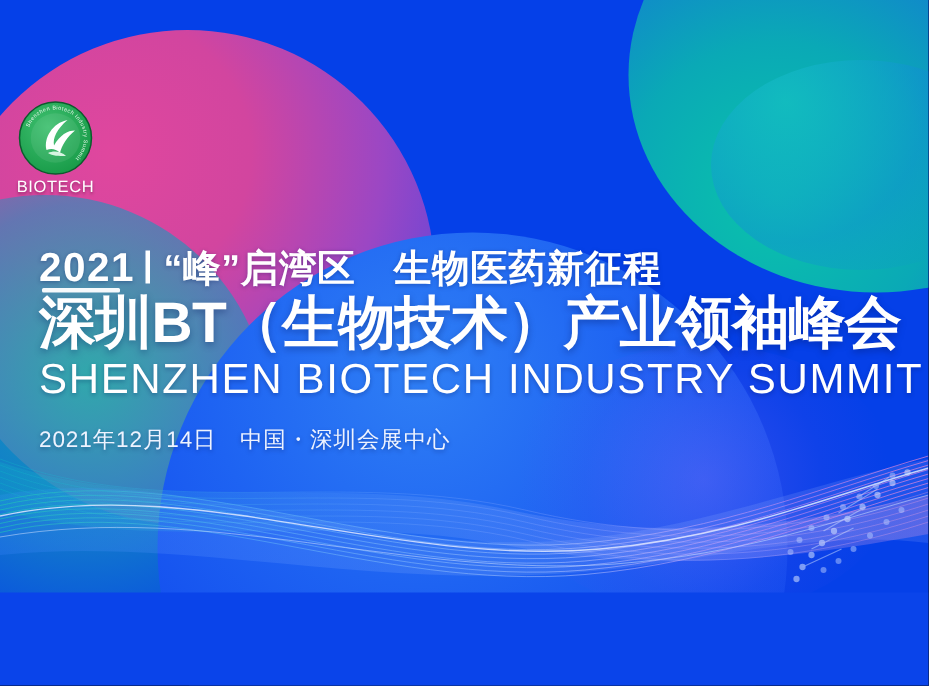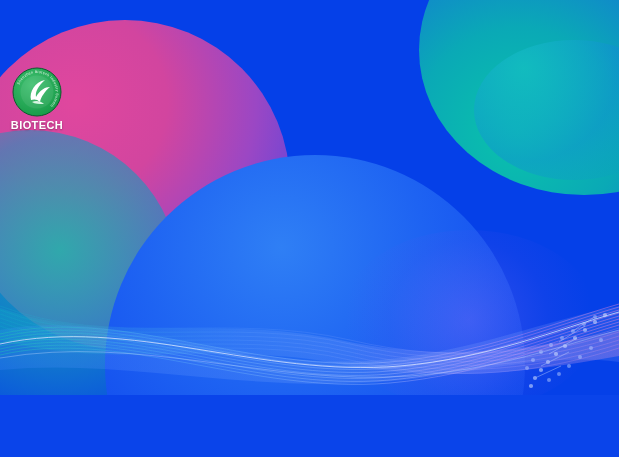--- a/index.html
+++ b/index.html
@@ -138,21 +138,21 @@
   .logo-emblem {
     width: 52px;
     height: 52px;
     margin: 0 auto;
     position: relative;
   }
   .logo-emblem svg { display: block; }
   .logo-word {
     margin-top: 1px;
     font-size: 11px;
-    font-weight: bold;
+    font-weight: normal;
     letter-spacing: 0.4px;
     color: #ffffff;
     text-shadow: 0 1px 2px rgba(0,0,0,0.35);
   }
 
   
   .text-block {
     position: absolute;
     left: 26px;
     top: 163px;
@@ -359,14 +359,29 @@
         <text font-size="3.6" fill="#e9f7ec" font-family="'Liberation Sans',sans-serif" letter-spacing="0.35">
           <textPath href="#ringpath" startOffset="6%">Shenzhen Biotech Industry Summit</textPath>
         </text>
         <path d="M20,34 C18,26 24,16 34,14 C27,20 24,26 25,31 C29,24 34,21 39,21 C34,25 30,31 29,36 C26,33 23,33 20,34 Z" fill="#ffffff"></path>
         <path d="M21,36 C25,34 30,35 33,38 C28,38 24,38 21,36 Z" fill="#eafcf0" opacity="0.9"></path>
       </svg>
     </div>
     <div class="logo-word">BIOTECH</div>
   </div>
 
+  <div class="text-block">
+
+    <div class="line-tagline">
+      <span class="year">2021</span>
+      <span class="year-bar"></span>
+      <span class="tagline-rest">“峰”启湾区　生物医药新征程</span>
+    </div>
+
+    <div class="line-title">深圳BT（生物技术）产业领袖峰会</div>
+
+    <div class="line-english">SHENZHEN BIOTECH INDUSTRY SUMMIT</div>
+
+    <div class="line-meta">2021年12月14日　中国・深圳会展中心</div>
+
+  </div>
 
 </div>
 
 </body></html>

